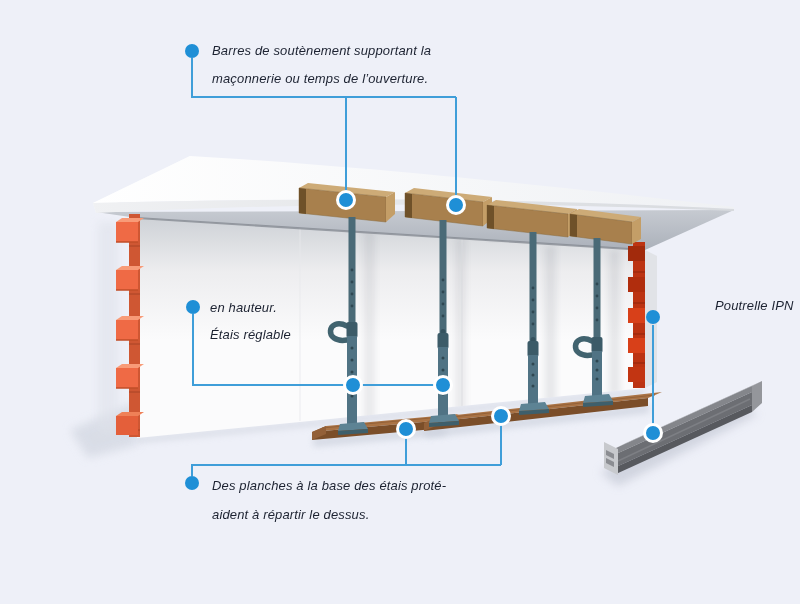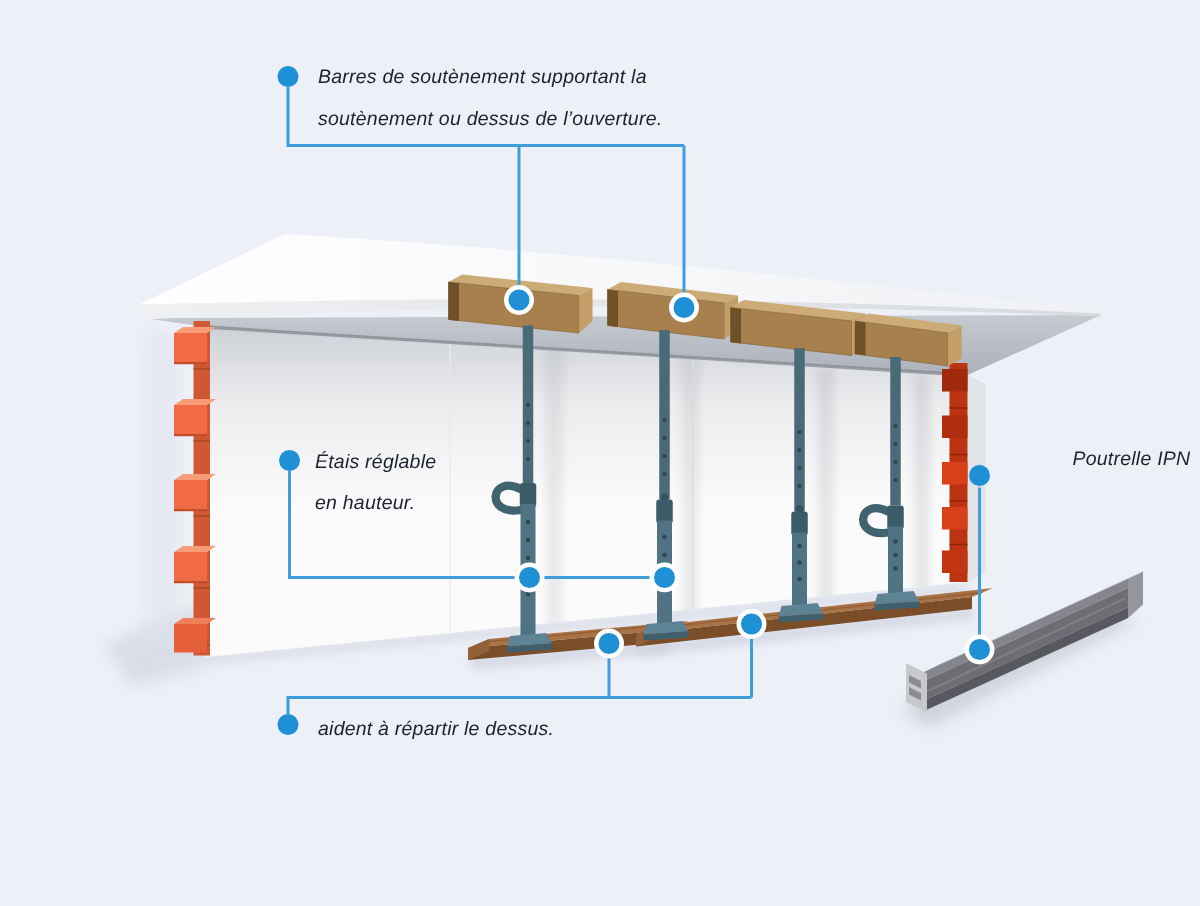--- a/index.html
+++ b/index.html
@@ -269,29 +269,30 @@
     <circle cx="353" cy="385" r="8.5" fill="#1f8fd6" stroke="#ffffff" stroke-width="3"></circle>
     <circle cx="443" cy="385" r="8.5" fill="#1f8fd6" stroke="#ffffff" stroke-width="3"></circle>
     <circle cx="406" cy="429" r="8.5" fill="#1f8fd6" stroke="#ffffff" stroke-width="3"></circle>
     <circle cx="501" cy="416" r="8.5" fill="#1f8fd6" stroke="#ffffff" stroke-width="3"></circle>
     <circle cx="653" cy="433" r="8.5" fill="#1f8fd6" stroke="#ffffff" stroke-width="3"></circle>
   </g>
 </svg>
 
 <div id="callout-support-bars" class="callout" style="left:212px;top:37px;">
   <span class="ln">Barres de soutènement supportant la</span>
-  <span class="ln">soutènement ou dessus de l’ouverture.</span>
+  <span class="ln">maçonnerie ou temps de l’ouverture.</span>
 </div>
 
 <div id="callout-props" class="callout" style="left:210px;top:294px;">
+  <span class="ln">en hauteur.</span>
   <span class="ln">Étais réglable</span>
-  <span class="ln">en hauteur.</span>
 </div>
 
 <div id="callout-ipn" class="callout" style="left:667px;top:294px;margin-left:48px;">
   <span class="ln">Poutrelle IPN</span>
 </div>
 
 <div id="callout-planks" class="callout" style="left:212px;top:471px;">
+  <span class="ln">Des planches à la base des étais proté-</span>
   <span class="ln">aident à répartir le dessus.</span>
 </div>
 
 </div>
 
 </body></html>

